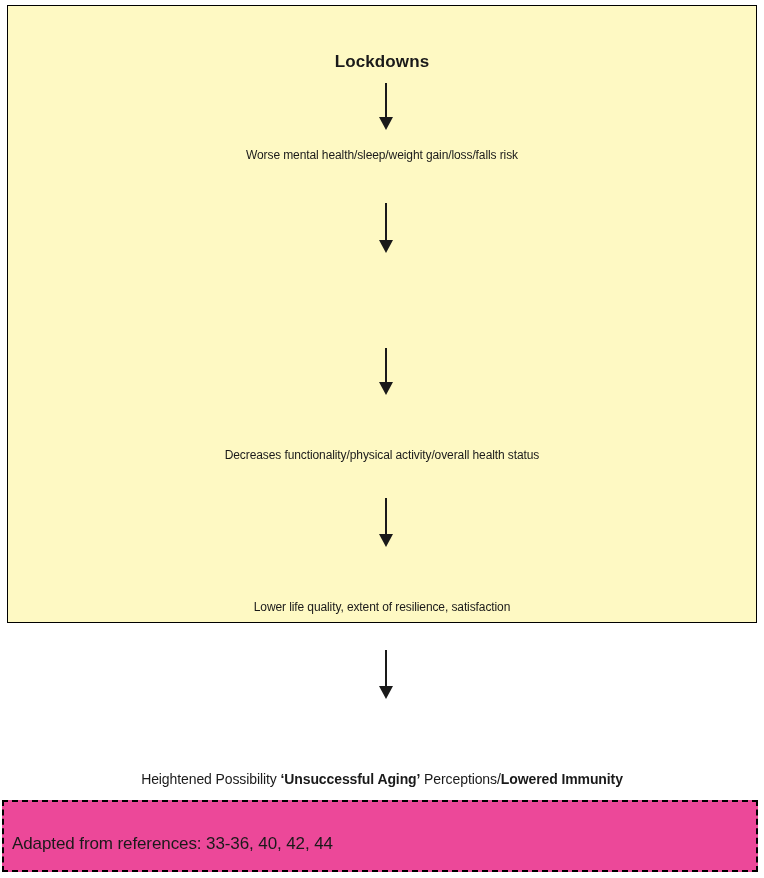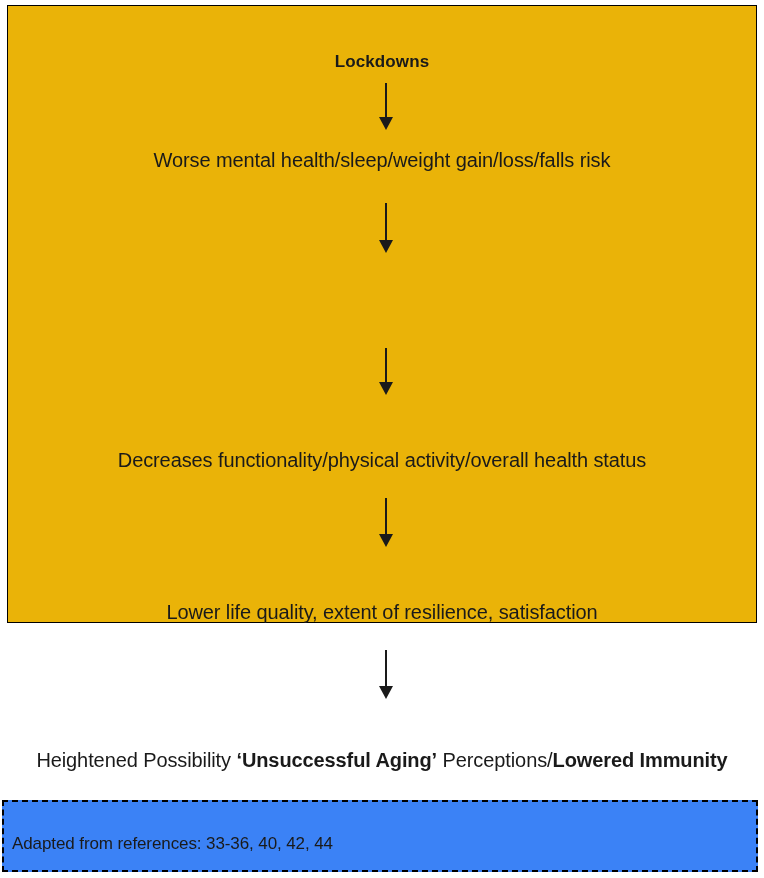--- a/index.html
+++ b/index.html
@@ -23,51 +23,52 @@
   }
 
   
   .figure-panel {
     position: absolute;
     left: 7px;
     top: 5px;
     width: 750px;
     height: 618px;
     border: 1px solid #000000;
-    background: #eab308;
+    background: #fef9c3;
     box-sizing: border-box;
   }
 
   .flow {
     position: absolute;
     left: 0;
     top: 0;
     width: 100%;
     height: 100%;
   }
 
   
   .node {
     position: absolute;
     left: 0;
     width: 100%;
     text-align: center;
-    font-size: 20px;
+    font-size: 12px;
     line-height: 1.25;
     letter-spacing: -0.1px;
     color: #1a1a1a;
     white-space: nowrap;
   }
   .node.title {
     font-weight: bold;
     font-size: 17px;
     letter-spacing: 0.1px;
   }
   .node.final {
-    font-size: 20px;
+    font-size: 14px;
+    margin-top: 23px;
   }
   .node.final b {
     font-weight: bold;
   }
 
   .node-0 { top: 45px; }
   .node-1 { top: 142px; }
   .node-2 { top: 294px; }
   .node-3 { top: 442px; text-align: center; }
   .node-4 { top: 594px; }
@@ -117,21 +118,21 @@
   .arrow-4 .head  { top: 36px; }
 
   
   .caption-box {
     position: absolute;
     left: 2px;
     top: 800px;
     width: 756px;
     height: 72px;
     border: 2px dashed #000000;
-    background: #3b82f6;
+    background: #ec4899;
     box-sizing: border-box;
   }
   .caption-text {
     position: absolute;
     left: 8px;
     top: 32px;
     font-size: 17px;
     color: #1a1a1a;
     letter-spacing: -0.1px;
     white-space: nowrap;

